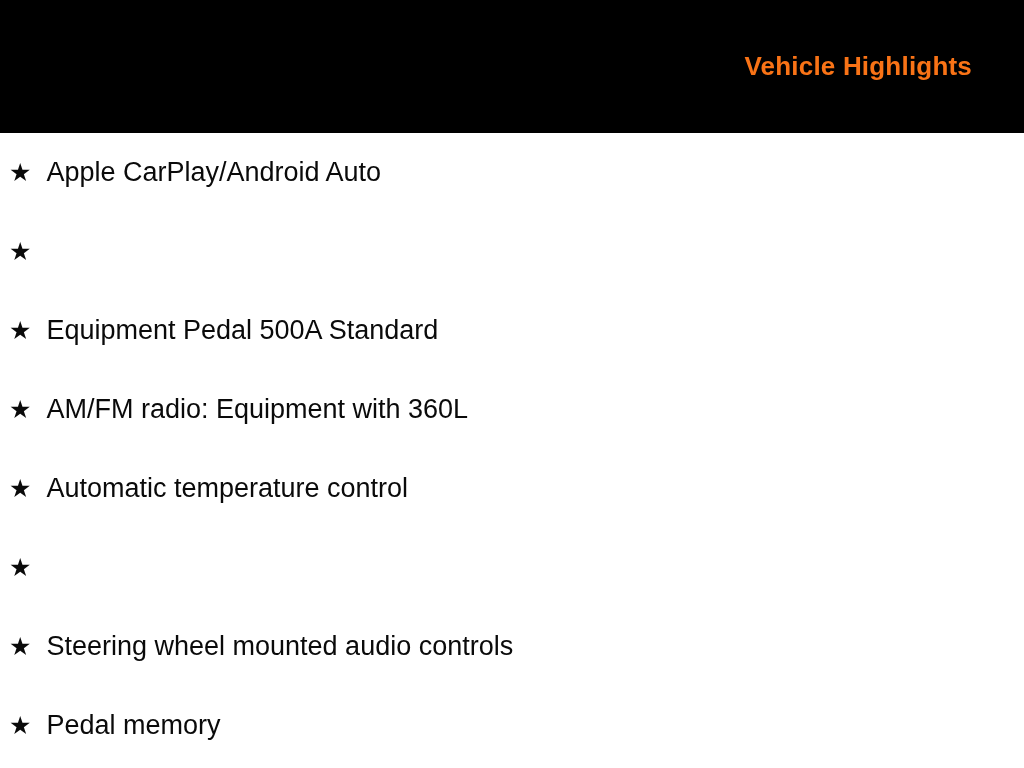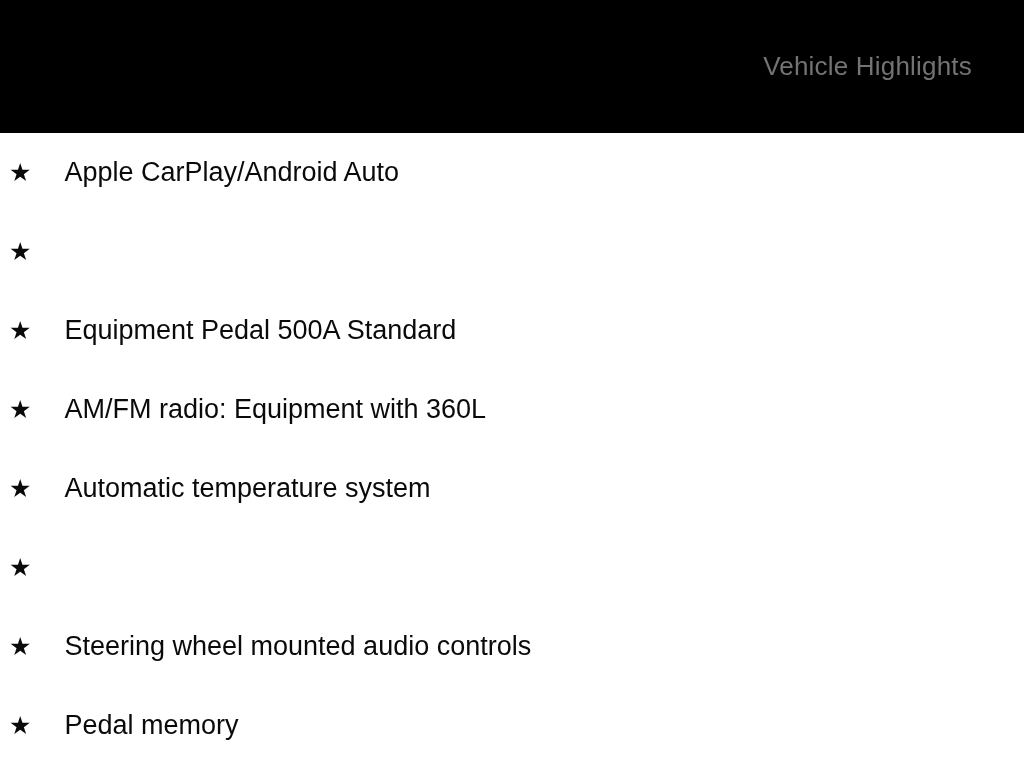--- a/index.html
+++ b/index.html
@@ -17,23 +17,23 @@
     width: 100%;
     height: 133px;
     background: #000000;
     display: flex;
     align-items: center;
     justify-content: flex-end;
     padding-right: 52px;
     box-sizing: border-box;
   }
   .header-title {
-    color: #737373;
+    color: #f97316;
     font-size: 26px;
-    font-weight: 400;
+    font-weight: 700;
     letter-spacing: 0.2px;
   }
   .feature-list {
     list-style: none;
     margin: 0;
     padding: 0;
   }
   .feature-item {
     height: 79px;
     display: flex;
@@ -45,21 +45,20 @@
   }
   .star {
     font-size: 25px;
     line-height: 1;
     margin-right: 15px;
     color: #0a0a0a;
     flex: 0 0 auto;
   }
   .feature-label {
     white-space: nowrap;
-    margin-left: 18px;
   }
 </style>
 </head>
 <body>
 
 <div class="header">
   <span class="header-title">Vehicle Highlights</span>
 </div>
 
 <ul class="feature-list">
@@ -73,21 +72,21 @@
   <li class="feature-item">
     <span class="star">★</span>
     <span class="feature-label">Equipment Pedal 500A Standard</span>
   </li>
   <li class="feature-item">
     <span class="star">★</span>
     <span class="feature-label">AM/FM radio: Equipment with 360L</span>
   </li>
   <li class="feature-item">
     <span class="star">★</span>
-    <span class="feature-label">Automatic temperature system</span>
+    <span class="feature-label">Automatic temperature control</span>
   </li>
   <li class="feature-item">
     <span class="star">★</span>
   </li>
   <li class="feature-item">
     <span class="star">★</span>
     <span class="feature-label">Steering wheel mounted audio controls</span>
   </li>
   <li class="feature-item">
     <span class="star">★</span>

